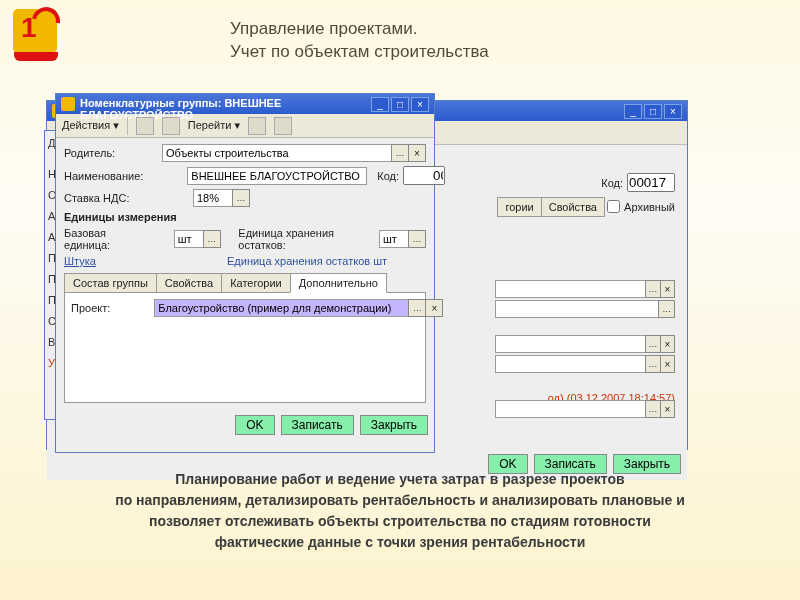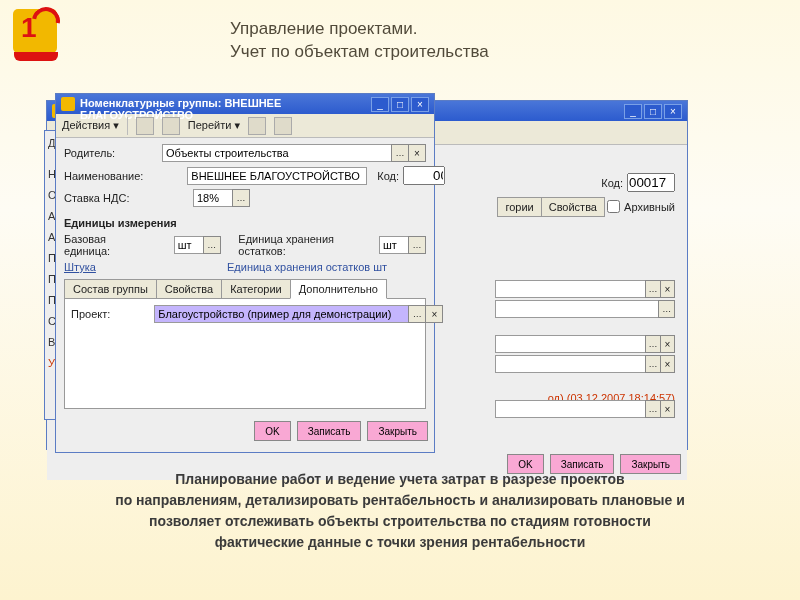--- a/index.html
+++ b/index.html
@@ -32,31 +32,31 @@
   .toolbar .iconbtn { width:18px; height:18px; background:#dfdbca; border:1px solid #aaa; }
 
   .form { padding:6px 8px; background:#eee; }
   .row { display:flex; align-items:center; gap:4px; margin-bottom:4px; }
   .lbl { width:85px; font-size:11px; }
   .field { display:flex; align-items:flex-start;padding-left:40px; }
   .field input { height:18px; border:1px solid #9a9a9a; background:#fff; padding:0 3px; font-size:11px; }
   .pick { width:18px; height:18px; background:#ece9d8; border:1px solid #888; margin-left:-1px; display:flex; align-items:center; justify-content:center; cursor:pointer; font-size:9px; }
   .pick.x { font-size:10px; }
 
-  .section-title { font-size:11px; font-weight:bold; margin:10px 0 4px 0; }
+  .section-title { font-size:11px; font-weight:bold; margin:4px 0 4px 0; }
   .link { color:#3050a0; text-decoration:underline; cursor:pointer; }
 
   .tabs { display:flex; border-bottom:1px solid #999; margin-top:6px; }
   .tab { padding:3px 8px; background:#ece9d8; border:1px solid #999; margin-right:-1px; margin-bottom:-1px; cursor:pointer; }
   .tab.active { background:#fff; border-bottom:1px solid #fff; }
 
   .tab-body { border:1px solid #999; border-top:none; background:#fff; height:110px; padding:6px; }
 
   .footbtns { display:flex; justify-content:flex-end; gap:6px; padding:6px; background:#eee; }
-  .btn { height:20px; padding:0 10px; background:#f9a8d4; border:1px solid #888; cursor:pointer; font-size:10px; }
+  .btn { height:20px; padding:0 10px; background:#86efac; border:1px solid #888; cursor:pointer; font-size:12px; }
 
   .bg-win { left:46px; top:100px; width:642px; height:350px; }
   .bg-win .body { padding:8px; height:303px; background:#eee; position:relative; }
   .bg-win .kod { position:absolute; right:12px; top:28px; display:flex; align-items:center; gap:4px; }
   .bg-win .arch { position:absolute; right:12px; top:58px; display:flex; align-items:center; gap:4px; }
   .bg-win .bgtabs { position:absolute; right:12px; top:50px; display:flex; gap:0; }
   .bg-win .bgtabs span { padding:3px 7px; border:1px solid #999; background:#ece9d8; margin-left:-1px; }
   .bg-win .red { color:#c30; position:absolute; right:12px; top:247px; }
   .bg-win .pp { position:absolute; right:12px; width:220px; }
   .bg-win .pp .field input { width:180px; }

